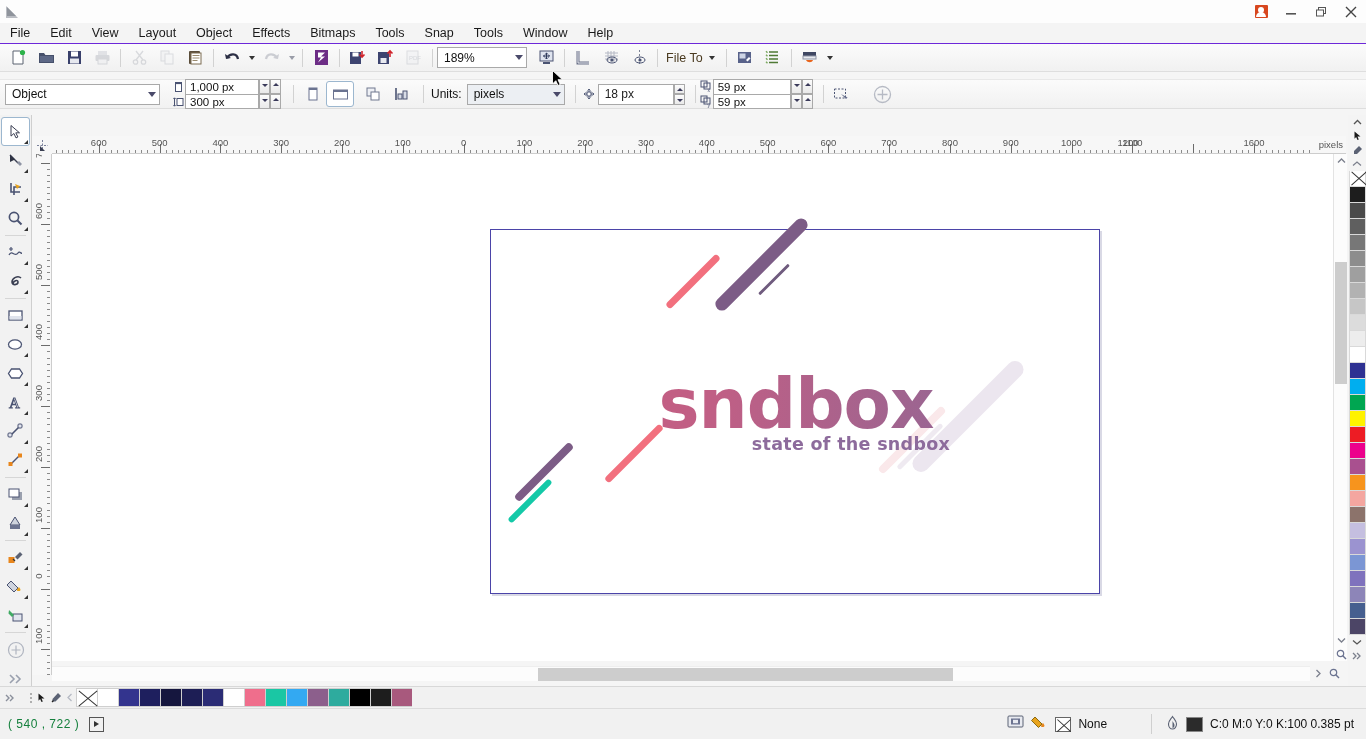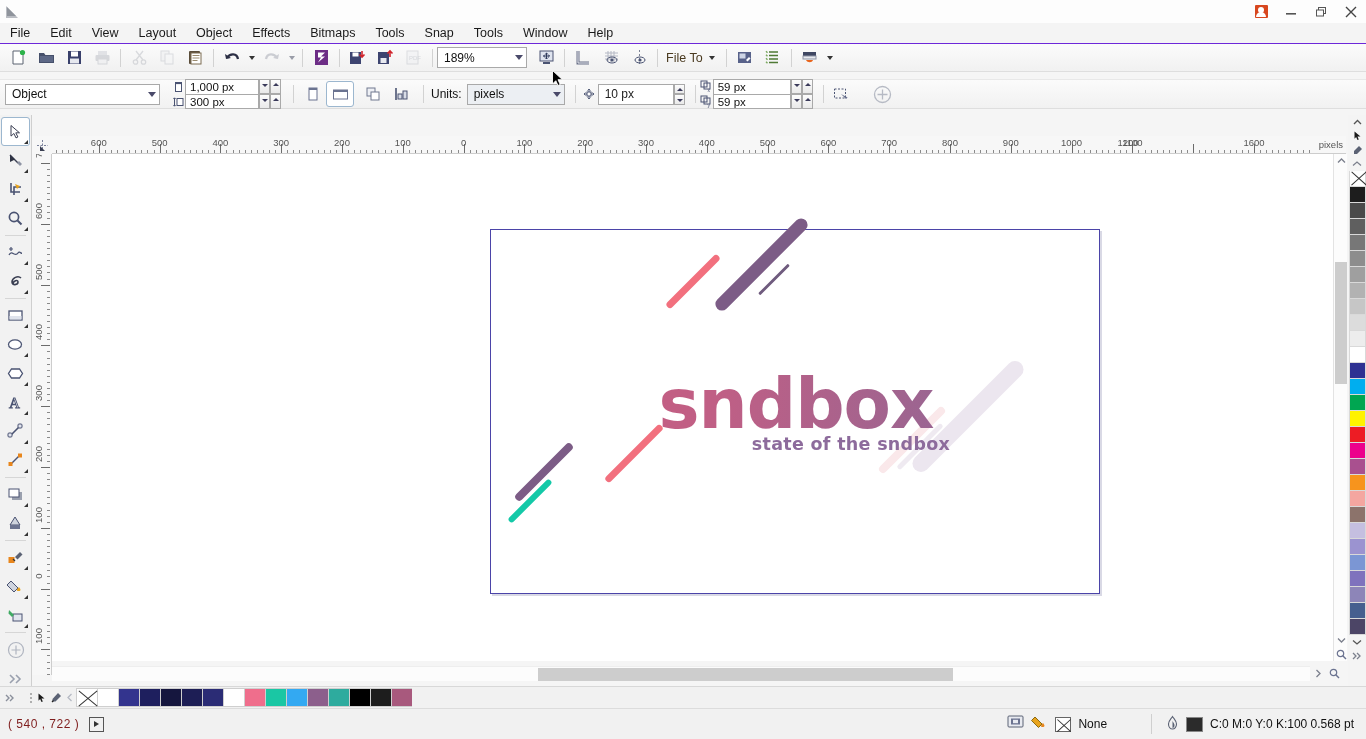--- a/index.html
+++ b/index.html
@@ -152,21 +152,21 @@
   .docpal .grip { width:6px; height:18px; display:flex; flex-direction:column; justify-content:center; align-items:center; gap:2px; }
   .docpal .grip i { width:2px; height:2px; background:#999; border-radius:50%; }
   .dsw { width:21px; height:19px; border:1px solid #cfcfcf; border-right:none; }
   .dsw.nc { position:relative; background:#fff; }
   .dsw.nc:before, .dsw.nc:after { content:""; position:absolute; left:-1px; top:9px; width:24px; height:1.2px; background:#333; }
   .dsw.nc:before { transform:rotate(40deg); }
   .dsw.nc:after { transform:rotate(-40deg); }
 
   
   .statusbar { position:absolute; left:0; top:708px; width:1366px; height:31px; background:#f1f1f1; border-top:1px solid #dcdcdc; display:flex; align-items:center; }
-  .coords { font-size:12px; color:#7f1d1d; margin-left:8px; letter-spacing:.5px;text-align:center; }
+  .coords { font-size:12px; color:#15803d; margin-left:8px; letter-spacing:.5px;text-align:center; }
   .nextbtn { width:15px; height:15px; border:1px solid #555; display:flex; align-items:center; justify-content:center; margin-left:10px; }
   .nextbtn:after { content:""; border-left:5px solid #333; border-top:3.5px solid transparent; border-bottom:3.5px solid transparent; }
   .st-group { display:flex; align-items:center; gap:7px; }
   .swatch-blk { width:17px; height:15px; background:#2b2b2b; border:1px solid #888; }
   .swatch-none { width:16px; height:15px; position:relative; background:#fff; border:1px solid #666; }
   .swatch-none:before, .swatch-none:after { content:""; position:absolute; left:-1px; top:7px; width:18px; height:1.2px; background:#333; }
   .swatch-none:before { transform:rotate(42deg); }
   .swatch-none:after { transform:rotate(-42deg); }
   .st-txt { font-size:12px; color:#111; }
   .vsep { width:1px; height:20px; background:#cfcfcf; }
@@ -452,21 +452,21 @@
     </div>
 
     <div class="sep" style="margin-left:10px"></div>
     <span class="spin-ico" style="width:18px">
       <svg width="16" height="16" viewBox="0 0 16 16">
           <path d="M8 3v10M3 8h10M8 3l-1.4 1.6M8 3l1.4 1.6M8 13l-1.4-1.6M8 13l1.4-1.6M3 8l1.6-1.4M3 8l1.6 1.4M13 8l-1.6-1.4M13 8l-1.6 1.4" stroke="#4a5372" stroke-width="0.9" fill="none"></path>
           <rect x="6" y="6" width="4" height="4" fill="#fff" stroke="#4a5372"></rect>
         </svg>
     </span>
     <div style="display:flex;align-items:center">
-      <span style="height:21px;width:76px;background:#fff;border:1px solid #a9a9a9;display:flex;align-items:center;padding-left:6px;font-size:12px">10 px</span>
+      <span style="height:21px;width:76px;background:#fff;border:1px solid #a9a9a9;display:flex;align-items:center;padding-left:6px;font-size:12px">18 px</span>
       <span class="spinner" style="height:21px">
           <i class="tri-u"></i>
           <i class="tri-d"></i>
         </span>
     </div>
 
     <div class="sep" style="margin-left:10px"></div>
     <div class="spinbox">
       <div class="spin-row">
         <span class="spin-ico">
@@ -1188,21 +1188,21 @@
     <div class="vsep"></div>
     <div style="width:14px"></div>
     <div class="st-group">
       <span>
         <svg width="13" height="16" viewBox="0 0 13 16">
             <path d="M6.5 1.5c2 3 4 4.5 4 7.5 0 3-1.8 5-4 5s-4-2-4-5c0-3 2-4.5 4-7.5z" fill="none" stroke="#5b6274" stroke-width="1.1"></path>
             <path d="M6.5 6c1 1.8 2 2.6 2 4.3 0 1.7-0.9 2.7-2 2.7z" fill="#5b6274"></path>
           </svg>
       </span>
       <span class="swatch-blk"></span>
-      <span class="st-txt">C:0 M:0 Y:0 K:100  0.568 pt</span>
+      <span class="st-txt">C:0 M:0 Y:0 K:100  0.385 pt</span>
     </div>
     <div style="width:12px"></div>
   </div>
 
   <div class="cursor-arrow">
     <svg width="12" height="18" viewBox="0 0 12 18">
         <path d="M0.5 0.5l0 13.5 3.3-3.3 2.2 4.8 2.2-1-2.2-4.8 4.5 0z" fill="#000" stroke="#fff" stroke-width="0.9"></path>
       </svg>
   </div>
 

